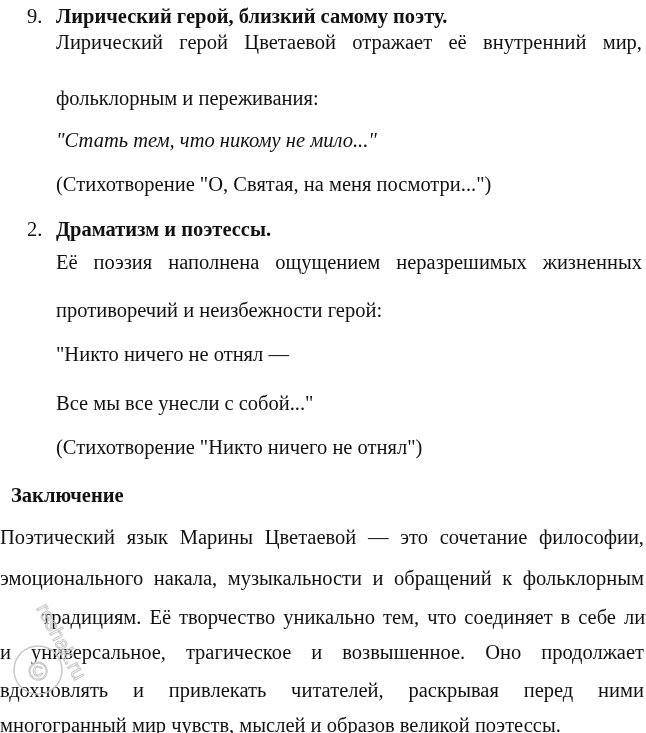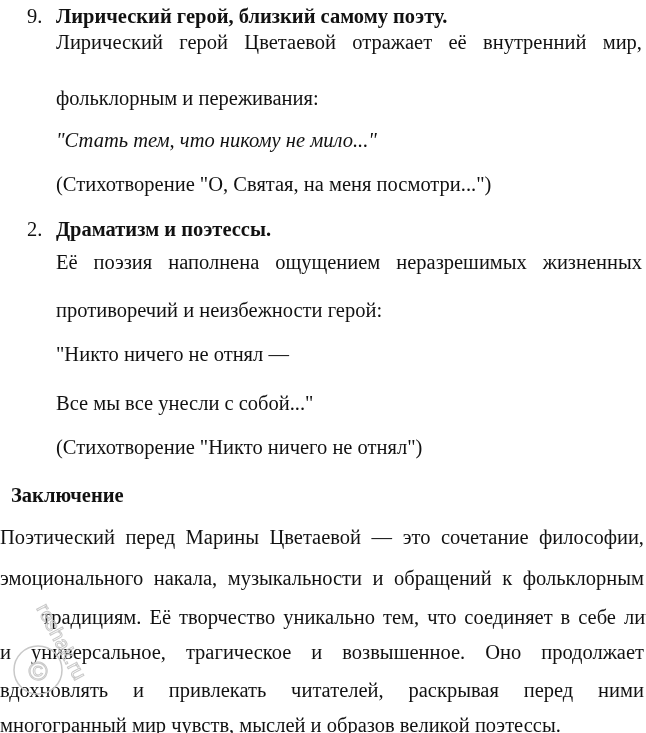--- a/index.html
+++ b/index.html
@@ -46,21 +46,21 @@
 
 <div class="num" style="left:27px; top:217px;">2.</div>
 <div class="line bold" style="left:56px; top:217px;">Драматизм и поэтессы.</div>
 <div class="line" style="left:56px; top:250px; width:586px; text-align:justify; text-align-last:justify;">Её поэзия наполнена ощущением неразрешимых жизненных</div>
 <div class="line" style="left:56px; top:298px;">противоречий и неизбежности герой:</div>
 <div class="line" style="left:56px; top:342px;">"Никто ничего не отнял —</div>
 <div class="line" style="left:56px; top:391px;">Все мы все унесли с собой..."</div>
 <div class="line" style="left:56px; top:435px;">(Стихотворение "Никто ничего не отнял")</div>
 
 <div class="line bold" style="left:0px; top:483px;margin-left:11px;">Заключение</div>
-<div class="line" style="left:0px; top:525px; width:644px; text-align:justify; text-align-last:justify;">Поэтический перед Марины Цветаевой — это сочетание философии,</div>
+<div class="line" style="left:0px; top:525px; width:644px; text-align:justify; text-align-last:justify;">Поэтический язык Марины Цветаевой — это сочетание философии,</div>
 <div class="line" style="left:0px; top:566px; width:644px; text-align:justify; text-align-last:justify;">эмоционального накала, музыкальности и обращений к фольклорным</div>
 <div class="line" style="left:0px; top:605px; width:644px; text-align:justify; text-align-last:justify;padding-left:42px;">традициям. Её творчество уникально тем, что соединяет в себе личное</div>
 <div class="line" style="left:0px; top:640px; width:644px; text-align:justify; text-align-last:justify;">и универсальное, трагическое и возвышенное. Оно продолжает</div>
 <div class="line" style="left:0px; top:678px; width:644px; text-align:justify; text-align-last:justify;">вдохновлять и привлекать читателей, раскрывая перед ними</div>
 <div class="line" style="left:0px; top:713px;">многогранный мир чувств, мыслей и образов великой поэтессы.</div>
 
 <svg class="watermark" viewBox="0 0 140 120">
   <circle cx="30" cy="82" r="24" fill="none" stroke="#c8c8c8" stroke-width="1.5"></circle>
   <text x="30" y="92" text-anchor="middle" font-size="26" fill="none" stroke="#c8c8c8" stroke-width="1" font-family="Liberation Sans, sans-serif">©</text>
   <text x="0" y="0" font-size="20" fill="none" stroke="#c8c8c8" stroke-width="1" font-family="Liberation Sans, sans-serif" transform="translate(28,20) rotate(62)">reshak.ru</text>

